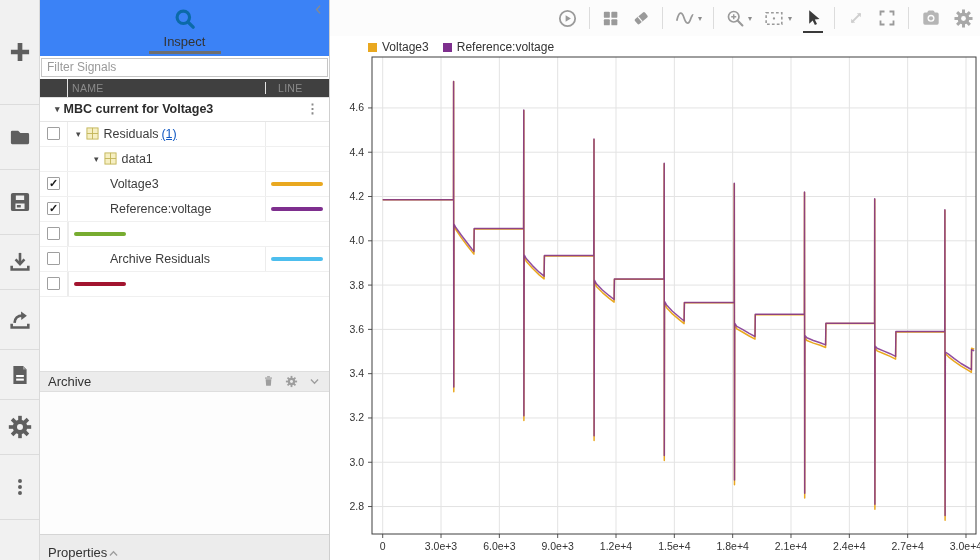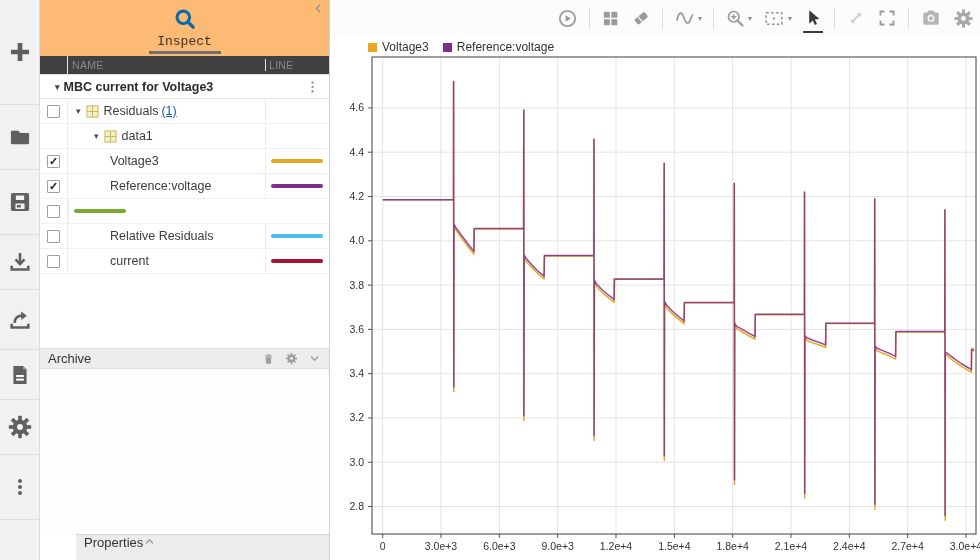--- a/index.html
+++ b/index.html
@@ -7,34 +7,34 @@
   body { font-family:"Liberation Sans", sans-serif; background:#fff; color:#333; }
   .app { display:flex; width:980px; height:560px; }
 
   
   .sidebar { width:40px; background:#f1f1f1; border-right:1px solid #d9d9d9; display:flex; flex-direction:column; }
   .side-cell { display:flex; align-items:center; justify-content:center; border-bottom:1px solid #dcdcdc; }
   .side-cell svg { display:block; }
 
   
   .left-panel { width:290px; background:#fff; border-right:1px solid #cfcfcf; display:flex; flex-direction:column; position:relative; }
-  .tabs { height:56px; display:flex; position:relative; background:#fdba74;font-family:Liberation Mono, monospace; }
+  .tabs { height:56px; display:flex; position:relative; background:#3b82f6; }
   .tab { flex:1; display:flex; flex-direction:column; align-items:center; justify-content:center; gap:3px; cursor:pointer; position:relative; }
   .tab-label { font-size:13px; color:#333; }
   .tab.active:after { content:""; position:absolute; bottom:2px; left:50%; transform:translateX(-50%); width:72px; height:3px; background:#6e6e6e; }
   .collapse-btn { position:absolute; right:4px; top:2px; }
 
   .filter-row { padding:1px 1px 2px 1px; }
   .filter-input { width:100%; height:19px; border:1px solid #c6c6c6; font-size:12px; padding:0 5px; color:#333; font-family:"Liberation Sans",sans-serif; }
   .filter-input::placeholder { color:#9a9a9a; }
 
   .tree-header { height:19px; display:flex; align-items:center; background:#404040; border-bottom:1px solid #e0e0e0; font-size:10.5px; color:#8a8a8a; letter-spacing:.3px; }
   .tree-header .gutter-h { width:28px; height:100%; border-right:1px solid #e4e4e4; }
   .tree-header .col-name { flex:1; padding-left:4px; }
-  .tree-header .col-line { width:64px; border-left:1px solid #e4e4e4; padding-left:3px; }
+  .tree-header .col-line { width:64px; border-left:1px solid #e4e4e4; padding-left:12px; }
 
   .tree { }
   .row { display:flex; align-items:center; height:25px; border-bottom:1px solid #f0f0f0; font-size:12.5px; color:#3c3c3c; }
   .row.group { height:24px; font-weight:bold; color:#2b2b2b; border-bottom:1px solid #e6e6e6; padding-left:15px; }
   .row.group .caret { margin-right:4px; }
   .row .spacer { flex:1; }
   .gutter { width:28px; height:100%; border-right:1px solid #ececec; display:flex; align-items:center; justify-content:center; flex:none; }
   .checkbox { width:13px; height:13px; border:1px solid #9f9f9f; background:#fff; border-radius:1px; font-size:11px; line-height:11px; text-align:center; color:#1a1a1a; font-weight:bold; cursor:pointer; }
   .caret { font-size:9px; color:#4a4a4a; cursor:pointer; }
   .row .content { flex:1; height:100%; display:flex; align-items:center; }
@@ -42,21 +42,21 @@
   .line-col { width:64px; height:100%; display:flex; align-items:center; border-left:1px solid #ececec; flex:none; }
   .swatch { width:52px; height:4px; border-radius:2px; margin-left:5px; cursor:pointer; }
   .link { color:#1259c3; text-decoration:underline; cursor:pointer; margin-left:3px; }
   .kebab { color:#8a8a8a; font-size:13px; letter-spacing:0; padding:0 10px; cursor:pointer; line-height:8px; }
 
   .tree-space { height:74px; }
   .section-bar { height:21px; background:#ececec; border-top:1px solid #dedede; border-bottom:1px solid #dedede; display:flex; align-items:center; padding:0 8px; font-size:13px; color:#333; }
   .section-bar .spacer { flex:1; }
   .bar-icons { display:flex; align-items:center; gap:10px; }
   .archive-space { flex:1; background:#fdfdfd; }
-  .properties-bar { height:26px; background:#ececec; border-top:1px solid #d5d5d5; display:flex; align-items:flex-start; padding:0 8px; font-size:13px; color:#333;margin-left:36px; }
+  .properties-bar { height:26px; background:#ececec; border-top:1px solid #d5d5d5; display:flex; align-items:flex-end; padding:0 8px; font-size:13px; color:#333; }
 
   
   .main { flex:1; position:relative; background:#fff; }
   .toolbar { height:36px; display:flex; align-items:center; justify-content:flex-end; gap:11px; padding-right:6px; background:#fcfcfc; }
   .tbtn { display:flex; align-items:center; cursor:pointer; position:relative; }
   .tb-sep { width:1px; height:22px; background:#dcdcdc; }
   .tb-caret { font-size:8px; color:#8d8d8d; margin-left:2px; }
   .tbtn.active:after { content:""; position:absolute; left:0; right:0; bottom:-5px; height:2px; background:#3a3a3a; }
   .legend { position:absolute; top:40px; left:38px; display:flex; gap:14px; align-items:center; z-index:2; font-size:12px; color:#333; }
   .legend-item { display:flex; align-items:center; gap:5px; }
@@ -148,20 +148,23 @@
           </svg>
         <span class="tab-label">Inspect</span>
       </div>
       <div class="collapse-btn">
         <svg width="13" height="13" viewBox="0 0 20 20">
             <path d="M12.5 4 7 10l5.5 6" stroke="#8a8a8a" stroke-width="2" fill="none"></path>
           </svg>
       </div>
     </div>
 
+    <div class="filter-row">
+      <input class="filter-input" type="text" placeholder="Filter Signals" style="">
+    </div>
 
     <div class="tree-header">
       <div class="gutter-h"></div>
       <div class="col-name">NAME</div>
       <div class="col-line">LINE</div>
     </div>
 
     <div class="tree">
       <div class="row group">
         <span class="caret">▾</span>
@@ -230,33 +233,29 @@
             <div class="line-col">
               <span class="swatch" style="background:#77AC30"></span>
             </div>
           </div>
           <div class="row">
             <div class="gutter">
               <span class="checkbox"></span>
             </div>
             <div class="content">
               <span style="width:42px;flex:none"></span>
-              <span>Relative Residuals</span>
+              <span>Archive Residuals</span>
             </div>
             <div class="line-col">
               <span class="swatch" style="background:#4DBEEE"></span>
             </div>
           </div>
           <div class="row">
             <div class="gutter">
               <span class="checkbox"></span>
-            </div>
-            <div class="content">
-              <span style="width:42px;flex:none"></span>
-              <span>current</span>
             </div>
             <div class="line-col">
               <span class="swatch" style="background:#A2142F"></span>
             </div>
           </div>
         </div>
     </div>
 
     <div class="tree-space"></div>
 

